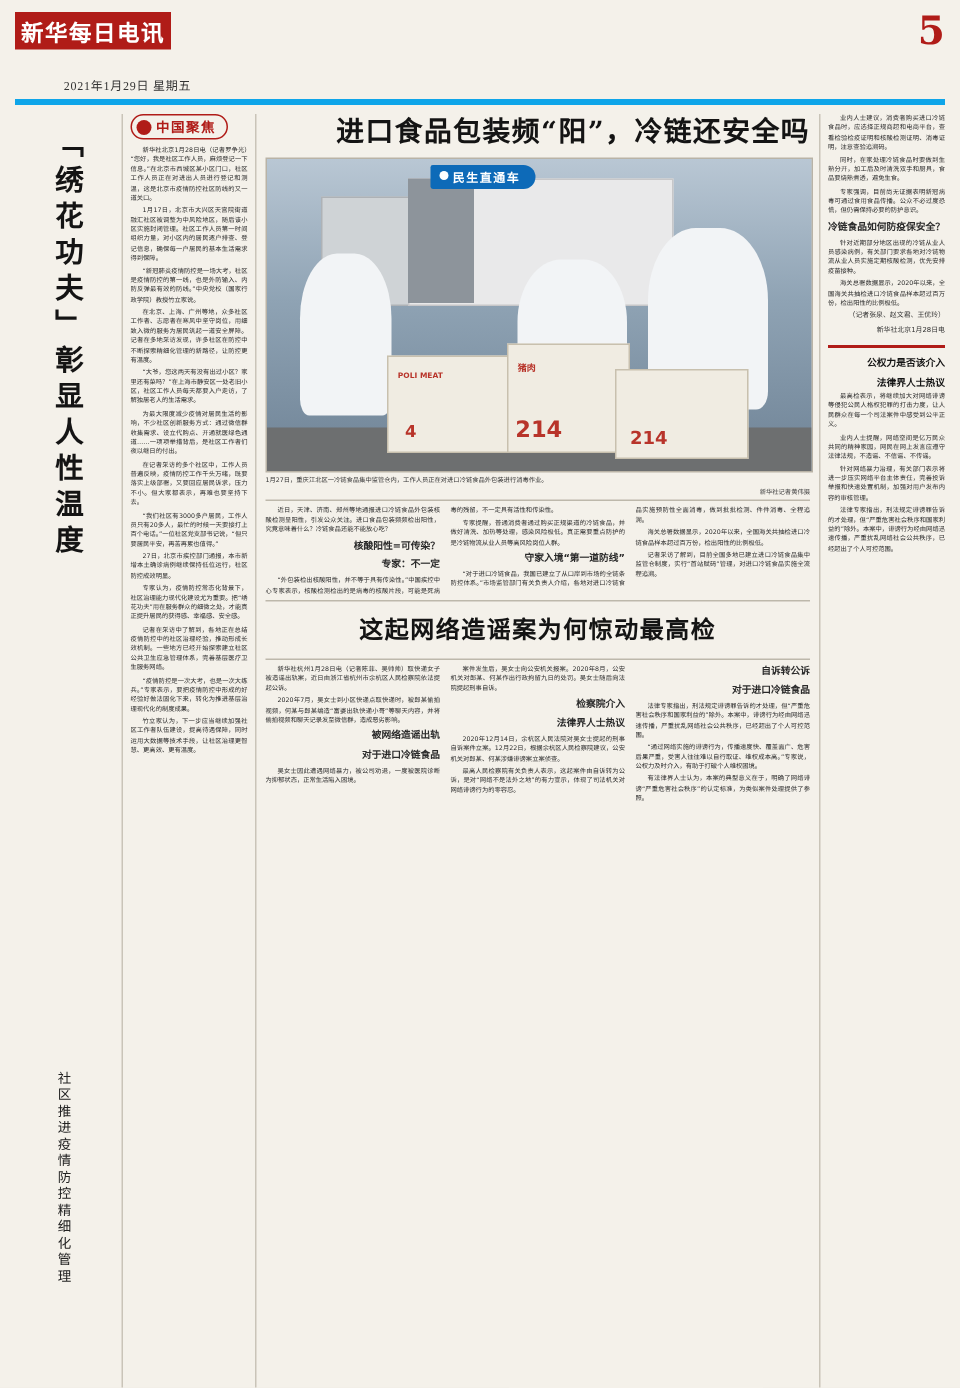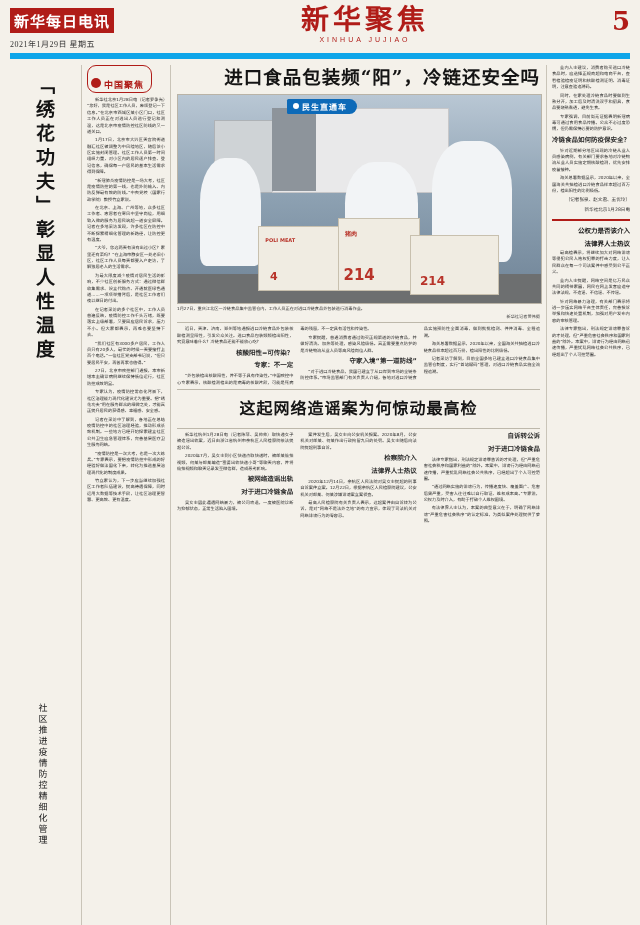--- a/index.html
+++ b/index.html
@@ -13,32 +13,32 @@
   .page{
     position:relative;
     width:640px;height:925px;
     background:#f4f1ea;
     box-sizing:border-box;
     padding:8px 10px 6px 10px;
   }
   
   .masthead{
     display:flex;align-items:flex-start;justify-content:space-between;
-    border-bottom:6px solid #0ea5e9;
+    border-bottom:4px solid #0ea5e9;
     padding-bottom:4px;
   }
   .mast-left{width:150px;}
   .mast-title{
     background:#b01c18;color:#fff;
     font-size:15px;font-weight:bold;letter-spacing:1px;
     padding:2px 4px;display:inline-block;
     font-family:"DejaVu Serif", serif;
   }
   .mast-date{
-    font-size:8px;color:#333;margin-top:5px;letter-spacing:.5px;
+    font-size:8px;color:#333;margin-top:18px;letter-spacing:.5px;text-align:center;
   }
   .mast-center{flex:1;text-align:center;margin-top:-2px;}
   .mast-logo{
     color:#b01c18;font-weight:bold;font-size:28px;letter-spacing:4px;
     font-family:"DejaVu Serif", serif;line-height:1;
   }
   .mast-logo-sub{
     font-size:7px;color:#b01c18;letter-spacing:3px;margin-top:2px;
     font-family:"Liberation Sans", sans-serif;
   }
@@ -62,23 +62,23 @@
   .vert-sub{
     writing-mode:vertical-rl;text-orientation:upright;
     font-size:9px;letter-spacing:2px;margin-top:8px;color:#222;
   }
   .col-mid{
     flex:1;padding:0 6px;display:flex;flex-direction:column;
   }
   
   .badge-row{display:flex;align-items:center;margin-bottom:4px;}
   .badge{
-    display:flex;gap:3px;
+    display:flex;align-items:center;gap:3px;
     border:1px solid #b01c18;border-radius:9px;
-    padding:12px 7px 1px 3px;
+    padding:1px 7px 1px 3px;
   }
   .badge-dot{
     width:10px;height:10px;border-radius:50%;
     background:#b01c18;display:inline-block;
   }
   .badge-text{color:#b01c18;font-size:9px;font-weight:bold;letter-spacing:1px;}
   .tiny{
     font-size:4.2px;line-height:1.52;text-align:justify;
     color:#2a2a2a;
     font-family:"DejaVu Sans", sans-serif;
@@ -145,24 +145,20 @@
 </head>
 <body>
 
 <div class="page">
 
   <div class="masthead">
     <div class="mast-left">
       <div class="mast-title">新华每日电讯</div>
       <div class="mast-date">2021年1月29日 星期五</div>
     </div>
-    <div class="mast-center">
-      <div class="mast-logo">新华聚焦</div>
-      <div class="mast-logo-sub">XINHUA JUJIAO</div>
-    </div>
     <div class="mast-right">
       <div class="page-no">5</div>
     </div>
   </div>
 
   <div class="body-wrap">
 
     <div class="col-left">
       <div class="vert-title">「绣花功夫」彰显人性温度</div>
       <div class="vert-sub">社区推进疫情防控精细化管理</div>

